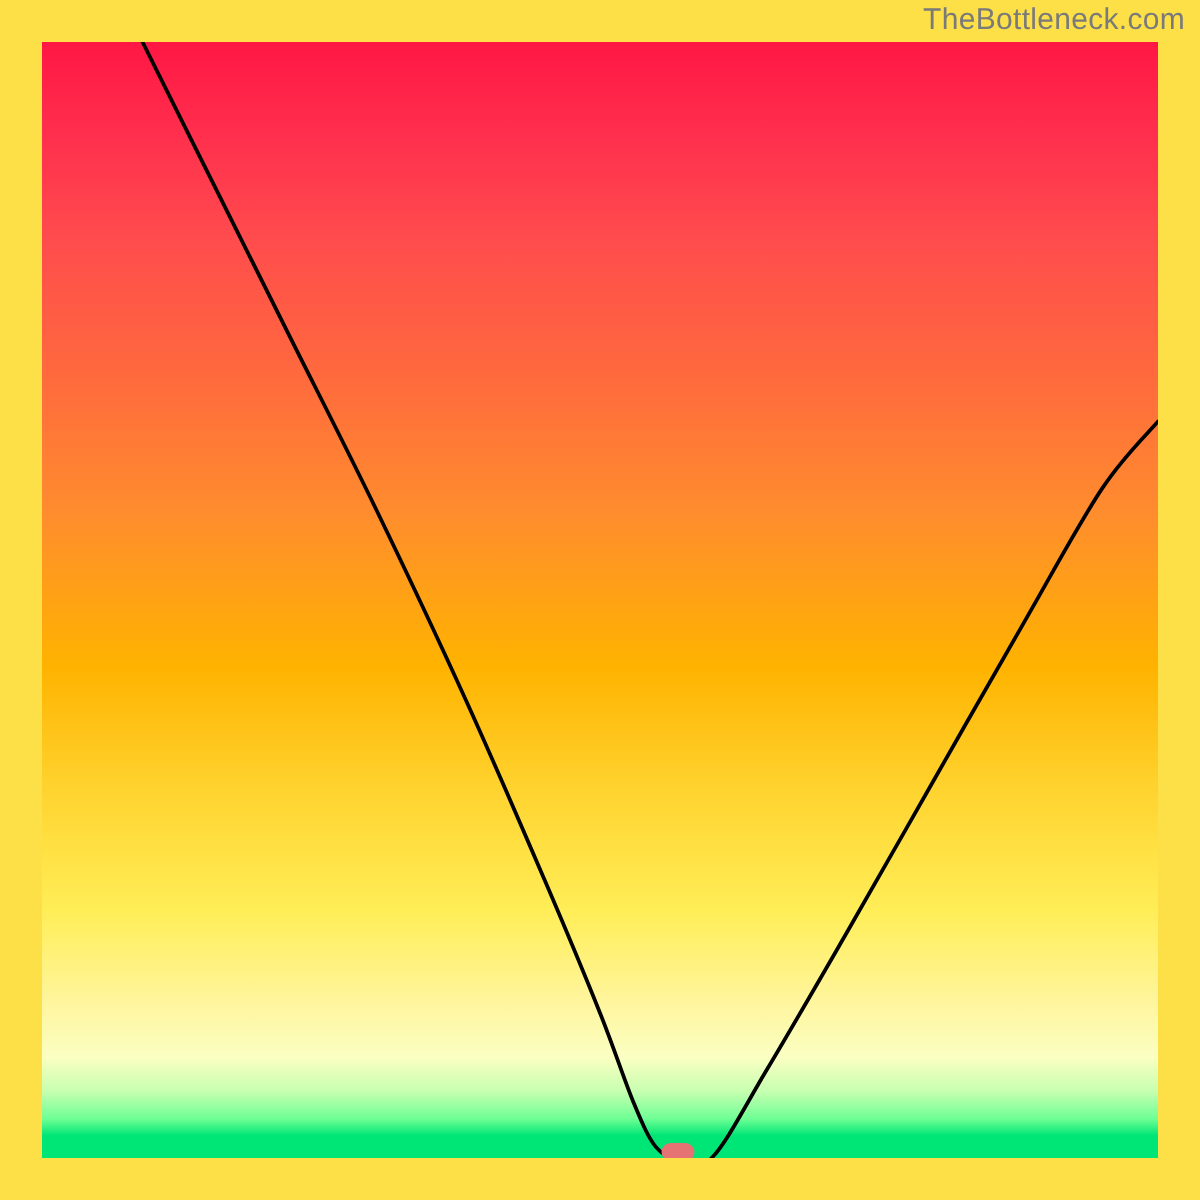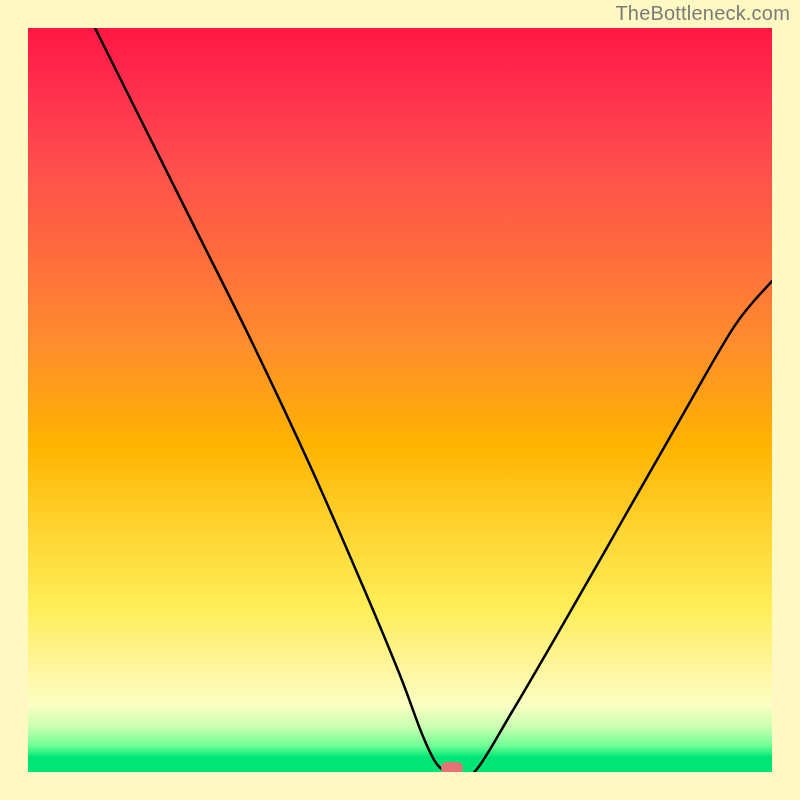--- a/index.html
+++ b/index.html
@@ -7,21 +7,21 @@
     padding: 0;
     width: 800px;
     height: 800px;
     background: #000;
     font-family: Arial, Helvetica, sans-serif;
   }
   .frame {
     position: relative;
     width: 800px;
     height: 800px;
-    background: #fef9c3;
+    background: #fde047;
   }
   .watermark {
     position: absolute;
     top: 2px;
     right: 10px;
     color: #7a7a7a;
     font-size: 20px;
     font-weight: 500;
     letter-spacing: 0.2px;
     z-index: 10;

